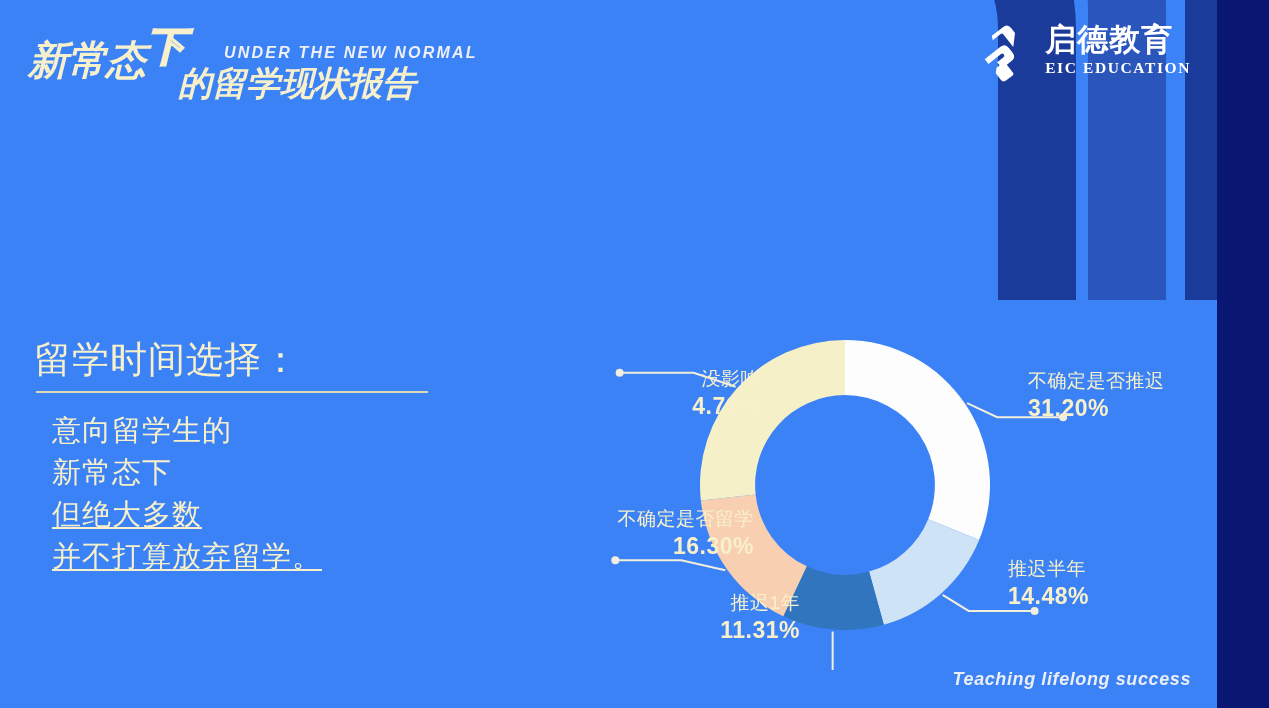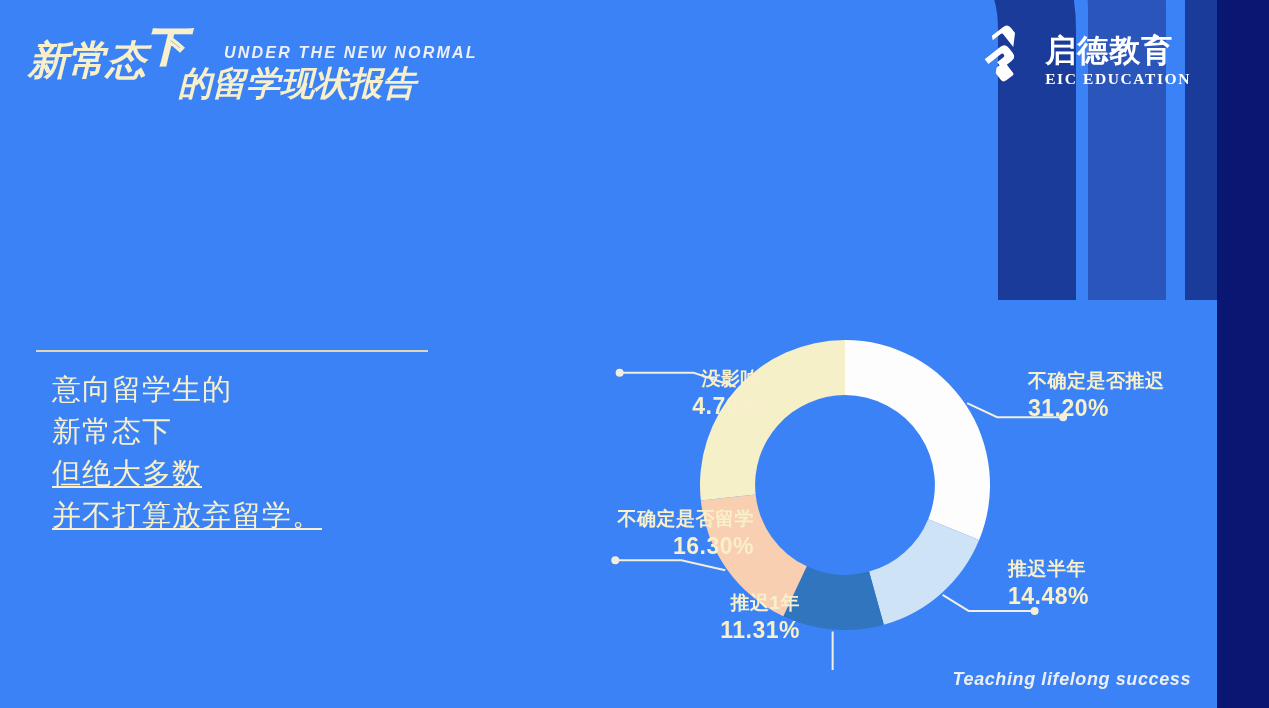--- a/index.html
+++ b/index.html
@@ -84,21 +84,21 @@
     white-space: nowrap;
     line-height: 1;
   }
 
   
   .brand {
     position: absolute;
     right: 26px;
     top: 24px;
     display: flex;
-    align-items: flex-end;
+    align-items: flex-start;
     gap: 12px;
   }
   .brand-mark { flex: none; }
   .brand-text { display: flex; flex-direction: column; line-height: 1; }
   .brand-cn {
     font-size: 31px;
     font-weight: bold;
     color: #ffffff;
     letter-spacing: 1px;
     white-space: nowrap;
@@ -165,21 +165,21 @@
 
   .chart-label {
     position: absolute;
     color: #f7f0cb;
     white-space: nowrap;
     line-height: 1.18;
   }
   .chart-label .lbl-name {
     display: block;
     font-size: 19px;
-    font-weight: bold;
+    font-weight: normal;
     letter-spacing: 0.5px;
   }
   .chart-label .lbl-val {
     display: block;
     font-size: 23px;
     font-weight: bold;
     letter-spacing: 0.5px;
     margin-top: 3px;
   }
   .chart-label.align-right { text-align: right; }
@@ -236,20 +236,21 @@
         </g>
       </svg>
     </span>
     <span class="brand-text">
       <span class="brand-cn">启德教育</span>
       <span class="brand-en">EIC EDUCATION</span>
     </span>
   </div>
 
   <div class="left-panel">
+    <div class="panel-heading">留学时间选择：</div>
     <div class="panel-rule"></div>
     <div class="panel-lines">
       <span class="panel-line">意向留学生的</span>
       <span class="panel-line">新常态下</span>
       <span class="panel-line underlined">但绝大多数</span>
       <span class="panel-line underlined">并不打算放弃留学。</span>
     </div>
   </div>
 
   <div class="chart-area">

